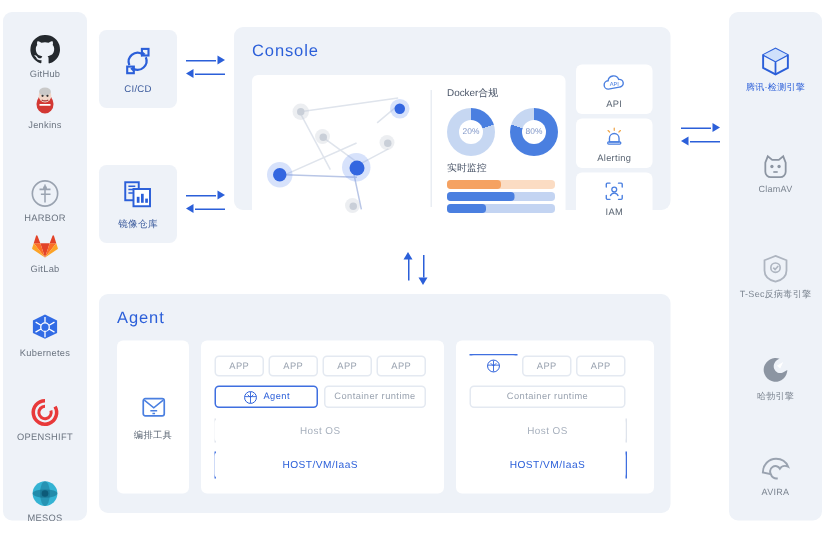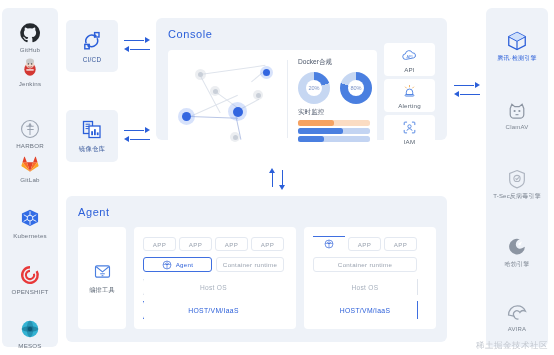--- a/index.html
+++ b/index.html
@@ -502,14 +502,13 @@
 
     <div class="rail-item" style="top:294px">
       <svg class="rail-icon" viewBox="0 0 24 24">
         <path d="M2.8 14.2C2.8 8.6 7 4.2 12.4 4.2c4 0 7.4 2.4 8.8 5.8-2.6-1.4-5-.2-6 1.4-1-1.8-3.4-2.6-5.4-1.2-1.8 1.2-2 3.4-1.2 5.2z" fill="none" stroke="#9aa3b0" stroke-width="1.4"></path>
         <path d="M8.6 15.4c.6 2.2 2.8 3.6 5 3" fill="none" stroke="#9aa3b0" stroke-width="1.4"></path>
       </svg>
       <span class="rail-label">AVIRA</span>
     </div>
   </div>
 
-  <div class="watermark">稀土掘金技术社区</div>
 </div>
 
 </body></html>

